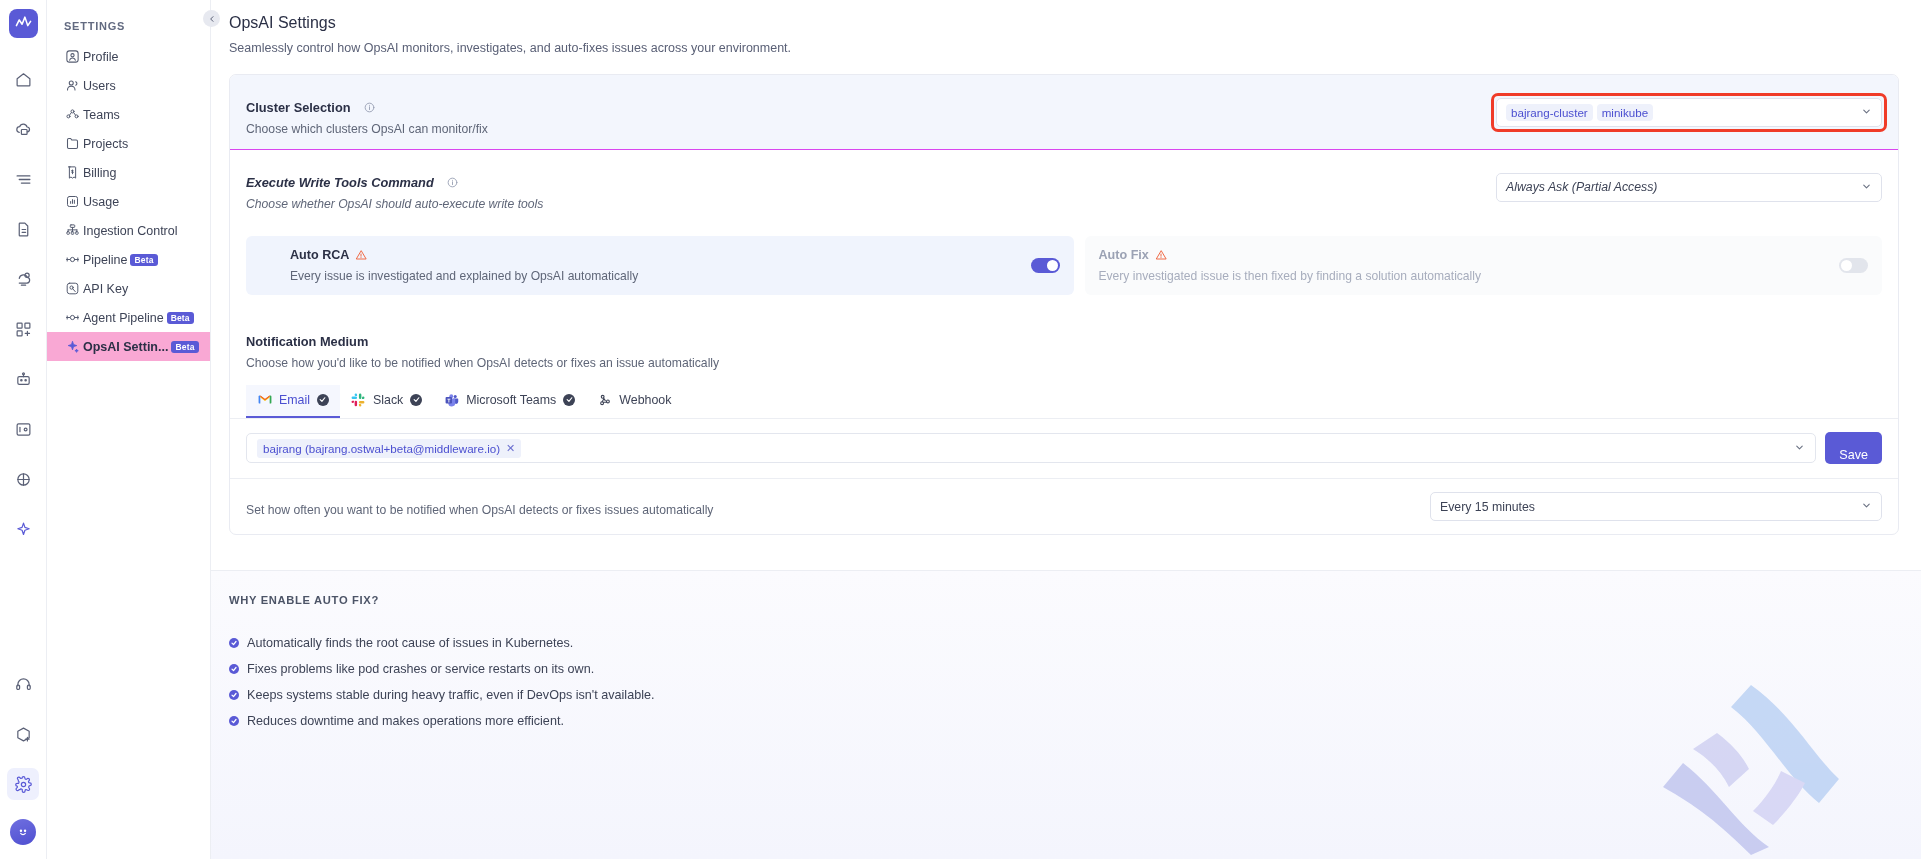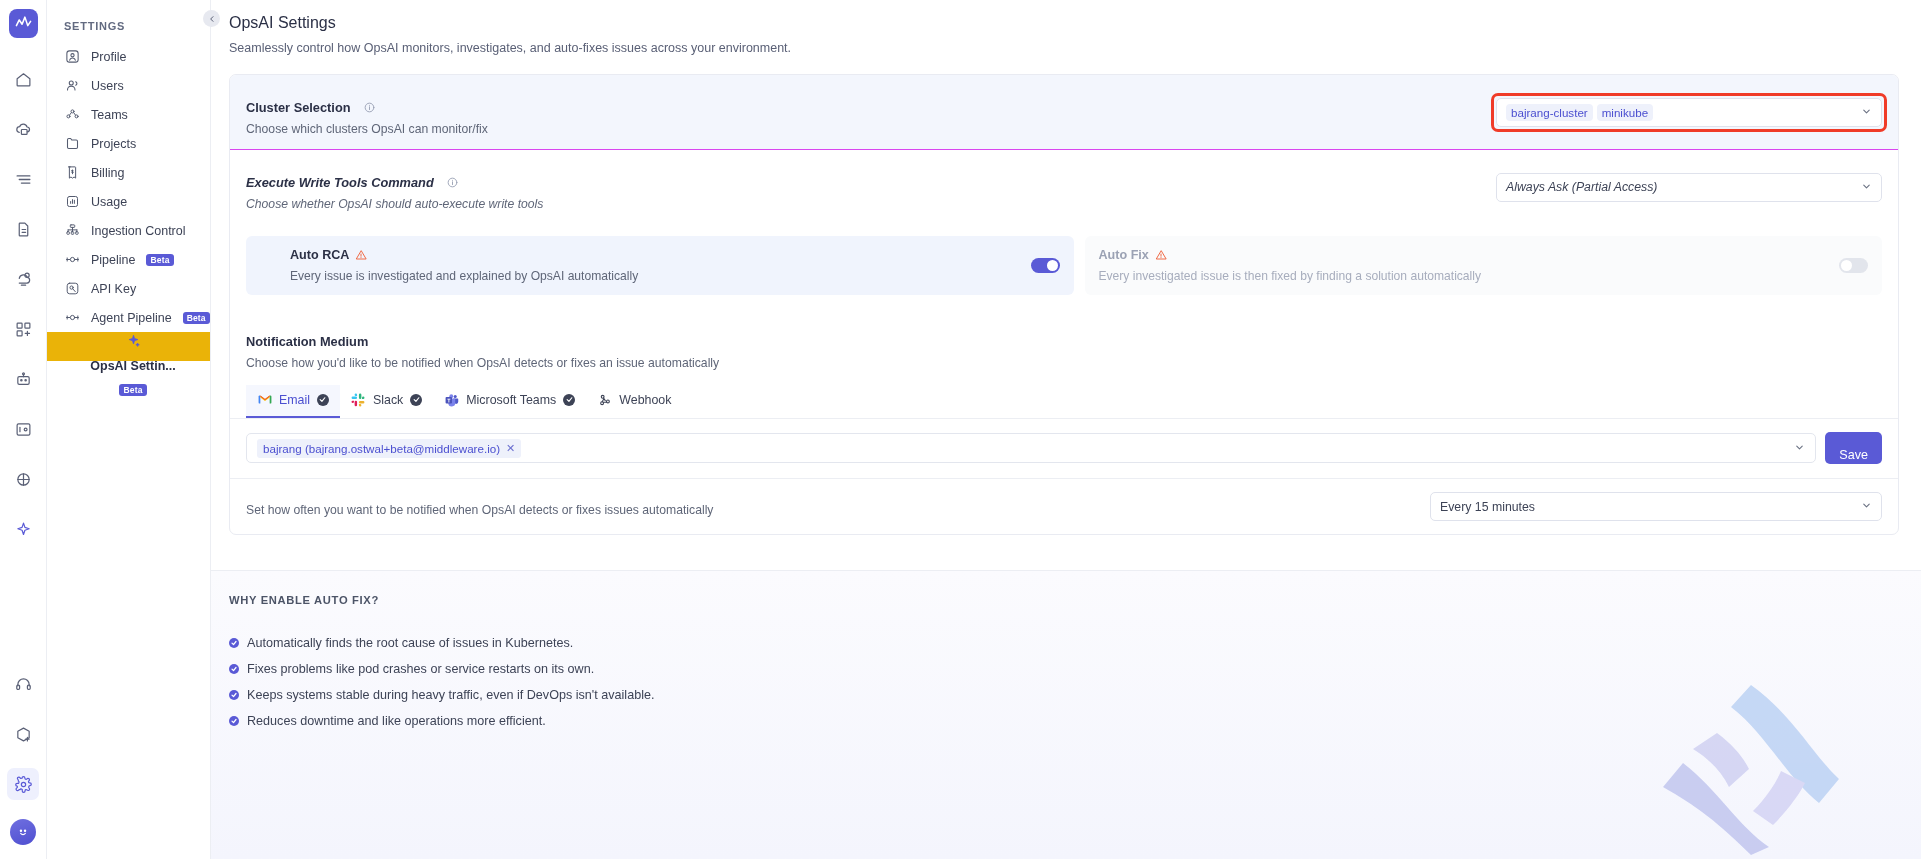--- a/index.html
+++ b/index.html
@@ -52,30 +52,30 @@
     border-right: 1px solid #eceef3;
     padding: 20px 0 0 0;
     height: 859px;
     position: relative;
   }
   .nav-title {
     font-size: 11px; font-weight: 700; letter-spacing: .07em;
     color: #626a80; padding: 0 0 10px 17px; text-transform: uppercase;
   }
   .nav-item {
-    display: flex; align-items: center; gap: 11px;
+    display: flex; align-items: center; gap: 3px;
     height: 29px; padding: 0 8px 0 17px;
     font-size: 12.5px; color: #3d4356; cursor: pointer;
     position: relative;
   }
   .nav-item .nav-ic {
     width: 16px; height: 16px; display: flex; align-items: center;
     justify-content: center; color: #555c70; flex: 0 0 16px;
   }
-  .nav-item.active { background: #eab308; font-weight: 700; color: #2b3046; flex-direction: column; }
+  .nav-item.active { background: #f9a8d4; font-weight: 700; color: #2b3046; }
   .nav-item.active .nav-ic { color: #5a5ad6; }
   .beta {
     background: #5a5ad6; color: #fff; font-size: 8.5px; font-weight: 700;
     border-radius: 3px; padding: 2px 4px 1.5px 4px; line-height: 1;
     letter-spacing: .02em;
   }
   .nav-label { white-space: nowrap; }
 
   
   .collapse-btn {
@@ -641,21 +641,21 @@
               </svg>
             </span>
           <span>Keeps systems stable during heavy traffic, even if DevOps isn't available.</span>
         </div>
         <div class="footer-item">
           <span class="bullet">
               <svg width="6" height="6" viewBox="0 0 24 24" fill="none" stroke="#fff" stroke-width="5" stroke-linecap="round" stroke-linejoin="round">
                 <path d="M4 12.5l6 6L20 6"></path>
               </svg>
             </span>
-          <span>Reduces downtime and like operations more efficient.</span>
+          <span>Reduces downtime and makes operations more efficient.</span>
         </div>
       </div>
 
       <div class="deco">
         <svg width="220" height="190" viewBox="0 0 220 190" fill="none">
           <g opacity="0.75">
             <path d="M108 10 C150 40 170 80 196 104 L176 128 C142 100 122 58 88 32 Z" fill="#a9c6f0"></path>
             <path d="M108 180 C76 148 52 130 20 112 L40 88 C74 114 96 152 126 172 Z" fill="#b0b6ea"></path>
             <path d="M74 58 C90 70 100 82 106 94 L86 112 C78 96 66 84 50 74 Z" fill="#c3c4ee"></path>
             <path d="M138 96 C132 110 122 124 110 136 L130 150 C144 136 156 120 162 108 Z" fill="#c9c7f0"></path>

